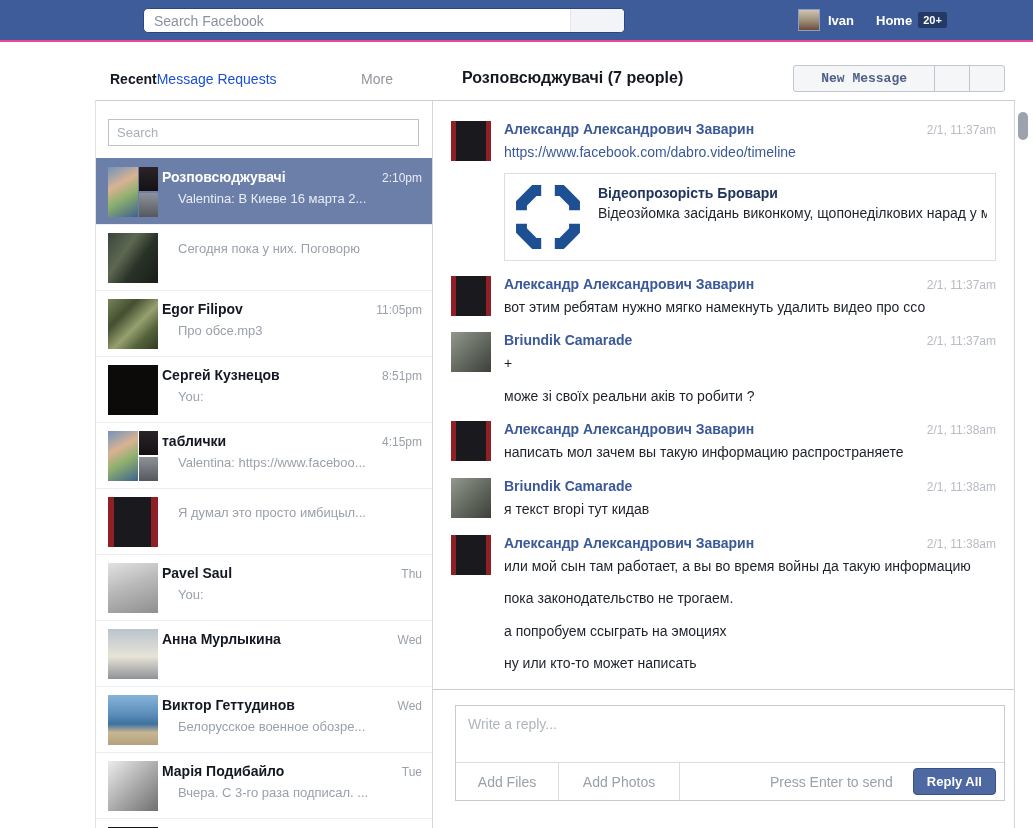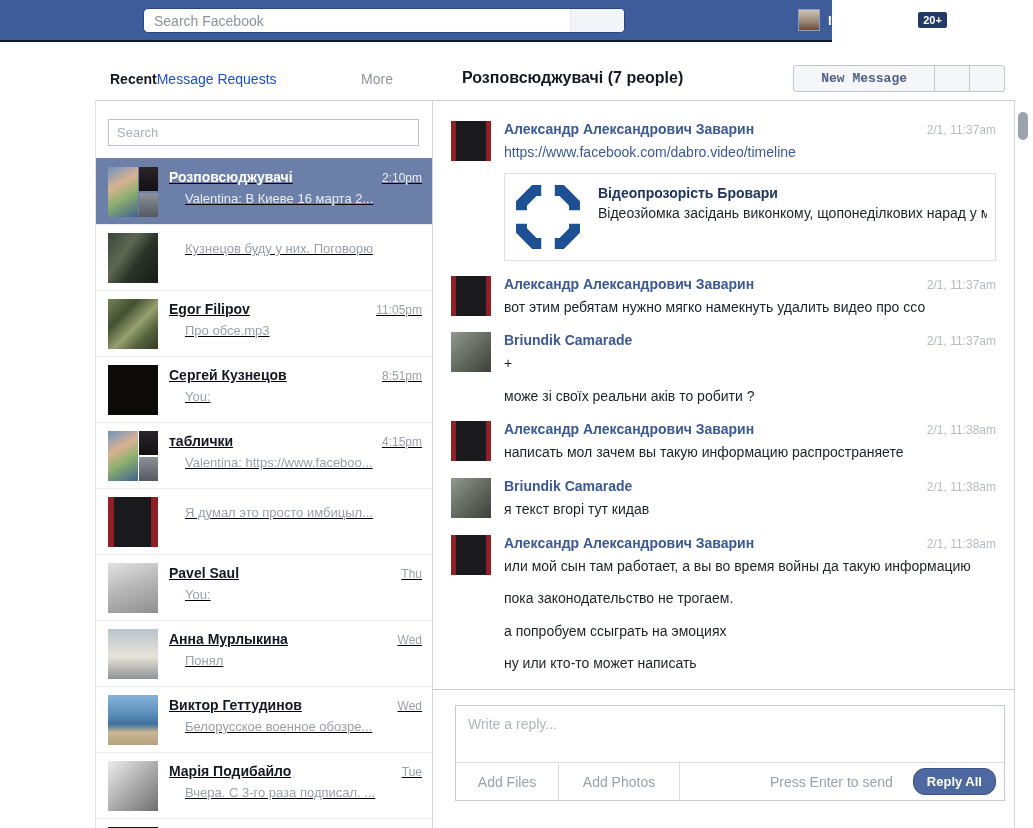--- a/index.html
+++ b/index.html
@@ -1,21 +1,21 @@
 <!DOCTYPE html>
 <html><head>
 <meta charset="utf-8">
 <style>
   * { box-sizing: border-box; }
   html,body { margin:0; padding:0; width:1033px; height:828px; overflow:hidden;
     font-family:"Liberation Sans", sans-serif; background:#fff; position:relative; }
 
   
-  .navbar { position:absolute; top:0; left:0; width:832px; height:42px;
-    background:#3e5c99; border-bottom:2px solid #0f172a; }
+  .navbar { position:absolute; top:0; left:0; width:1033px; height:42px;
+    background:#3e5c99; border-bottom:2px solid #ec4899; }
   .nav-search { position:absolute; left:143px; top:8px; width:482px; height:25px;
     background:#fff; border:1px solid #29487d; border-radius:5px; display:flex; overflow:hidden; }
   .nav-search input { flex:1; border:none; outline:none; background:transparent;
     font-family:inherit; font-size:14px; color:#333; padding:0 10px; }
   .nav-search input::placeholder { color:#8c939e; }
   .nav-search-btn { width:54px; background:#f2f4f7; border-left:1px solid #e5e7eb; cursor:pointer; }
   .nav-right { position:absolute; left:798px; top:9px; display:flex; align-items:center; }
   .nav-avatar { width:22px; height:22px; border:1px solid #8b9dc3;
     background:linear-gradient(180deg,#cfc4b4 0%,#9c8b78 55%,#6e4a3a 100%); }
   .nav-user { color:#fff; font-weight:bold; font-size:13px; margin-left:8px; cursor:pointer; }
@@ -49,21 +49,21 @@
   
   .conv-search { margin:18px 13px 12px 12px;border-radius:11px; }
   .conv-search input { width:100%; height:27px; border:1px solid #bdc3cc; outline:none;
     font-family:inherit; font-size:13px; color:#333; padding:0 8px; }
   .conv-search input::placeholder { color:#a9aeb8; }
   .conv { height:66px; display:flex; padding:8px 10px 0 12px; border-top:1px solid #ebedf0;
     cursor:pointer; background:#fff; }
   .conv.selected { background:#6c7fa8; border-top-color:#6c7fa8; }
   .avatar { flex:none; }
   .conv .avatar { width:50px; height:50px; }
-  .conv-body { flex:1; margin-left:11px; overflow:hidden; padding-top:2px;text-decoration:underline; }
+  .conv-body { flex:1; margin-left:4px; overflow:hidden; padding-top:2px; }
   .conv-top { display:flex; align-items:baseline; }
   .conv-name { font-size:14px; font-weight:bold; color:#141823; white-space:nowrap; overflow:hidden; }
   .conv-time { margin-left:auto; font-size:12px; color:#9aa1ab; padding-left:6px; flex:none; }
   .conv-preview { font-size:13px; color:#9aa1ab; margin-top:6px; padding-left:16px;
     white-space:nowrap; overflow:hidden; }
   .conv.selected .conv-name { color:#fff; }
   .conv.selected .conv-time { color:#e9edf5; }
   .conv.selected .conv-preview { color:#e9edf5; }
 
   
@@ -107,21 +107,21 @@
   .reply-box textarea::placeholder { color:#b0b5bd; }
   .reply-toolbar { border-top:1px solid #d9dbe0; height:38px; display:flex; align-items:center;
     font-size:14px; color:#9aa1ab; }
   .reply-cell { height:100%; display:flex; align-items:center; justify-content:center;
     border-right:1px solid #d9dbe0; cursor:pointer; }
   .cell-files { width:103px; }
   .cell-photos { width:121px; }
   .press-enter { margin-left:auto; margin-right:20px; }
   .reply-all { background:#4e69a2; border:1px solid #3a5188; color:#fff; font-family:inherit;
     font-size:13px; font-weight:bold; height:27px; padding:0 13px; margin-right:8px;
-    border-radius:12px; cursor:pointer; }
+    border-radius:4px; cursor:pointer; }
 
   
   .scroll-thumb { position:absolute; right:5px; top:112px; width:10px; height:28px;
     background:#9da3ad; border-radius:5px; cursor:grab; }
 </style>
 </head>
 <body>
 
 <div class="navbar">
   <div class="nav-search">
@@ -162,21 +162,21 @@
             <div class="conv-top">
               <span class="conv-name">Розповсюджувачі</span>
               <span class="conv-time">2:10pm</span>
             </div>
             <div class="conv-preview">Valentina: В Киеве 16 марта 2...</div>
           </div>
         </div>
         <div class="conv">
           <div class="avatar av-roman"></div>
           <div class="conv-body">
-            <div class="conv-preview">Кузнецов буду у них. Поговорю</div>
+            <div class="conv-preview">Сегодня пока у них. Поговорю</div>
           </div>
         </div>
         <div class="conv">
           <div class="avatar av-egor"></div>
           <div class="conv-body">
             <div class="conv-top">
               <span class="conv-name">Egor Filipov</span>
               <span class="conv-time">11:05pm</span>
             </div>
             <div class="conv-preview">Про обсе.mp3</div>
@@ -218,21 +218,20 @@
             <div class="conv-preview">You:</div>
           </div>
         </div>
         <div class="conv">
           <div class="avatar av-anna"></div>
           <div class="conv-body">
             <div class="conv-top">
               <span class="conv-name">Анна Мурлыкина</span>
               <span class="conv-time">Wed</span>
             </div>
-            <div class="conv-preview">Понял</div>
           </div>
         </div>
         <div class="conv">
           <div class="avatar av-viktor"></div>
           <div class="conv-body">
             <div class="conv-top">
               <span class="conv-name">Виктор Геттудинов</span>
               <span class="conv-time">Wed</span>
             </div>
             <div class="conv-preview">Белорусское военное обозре...</div>

